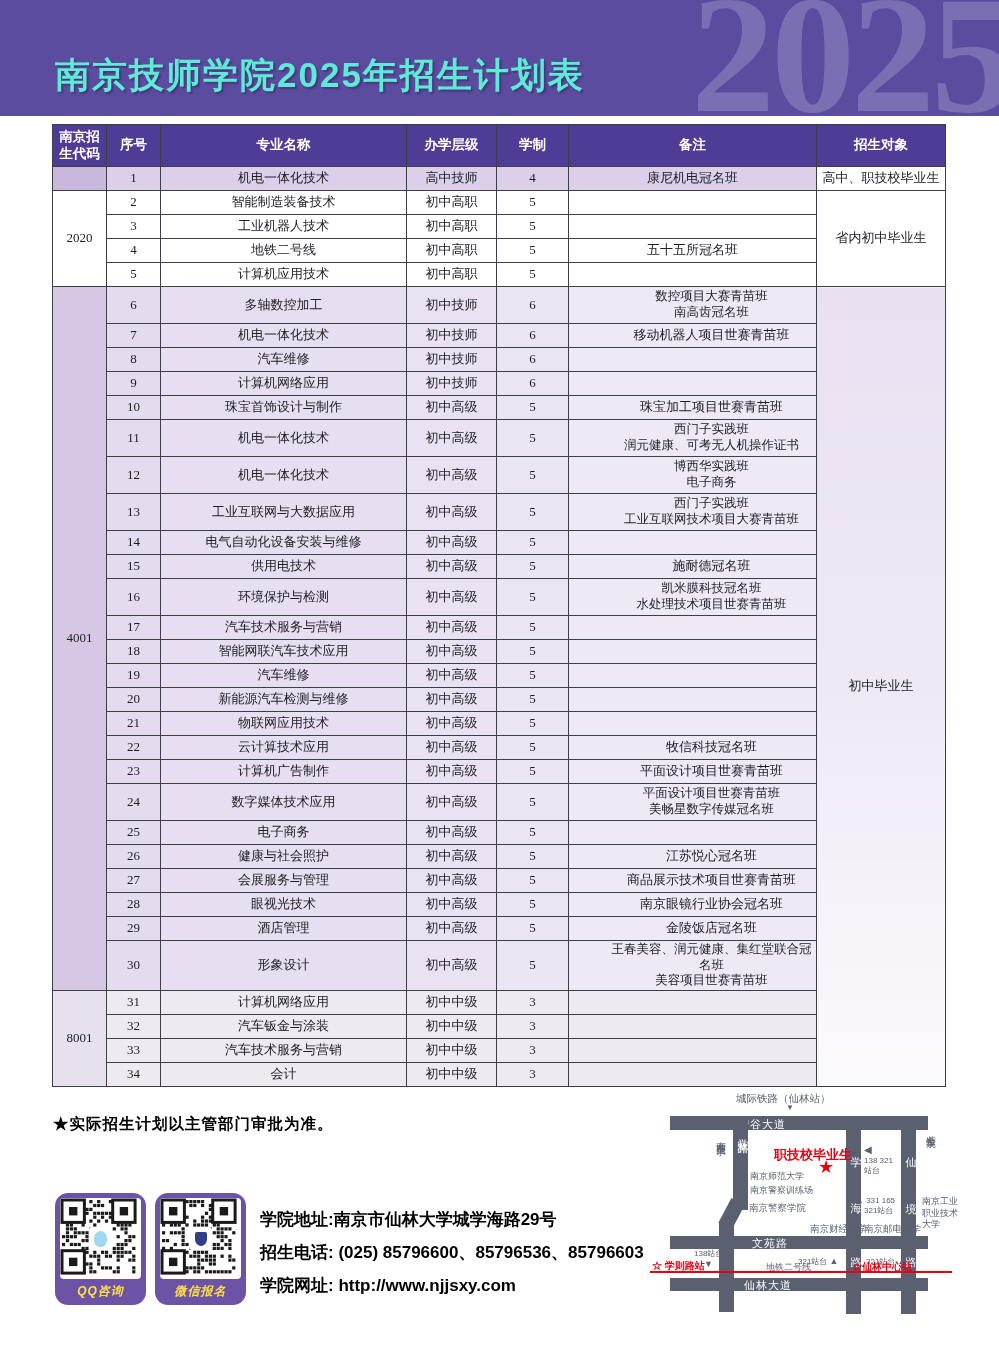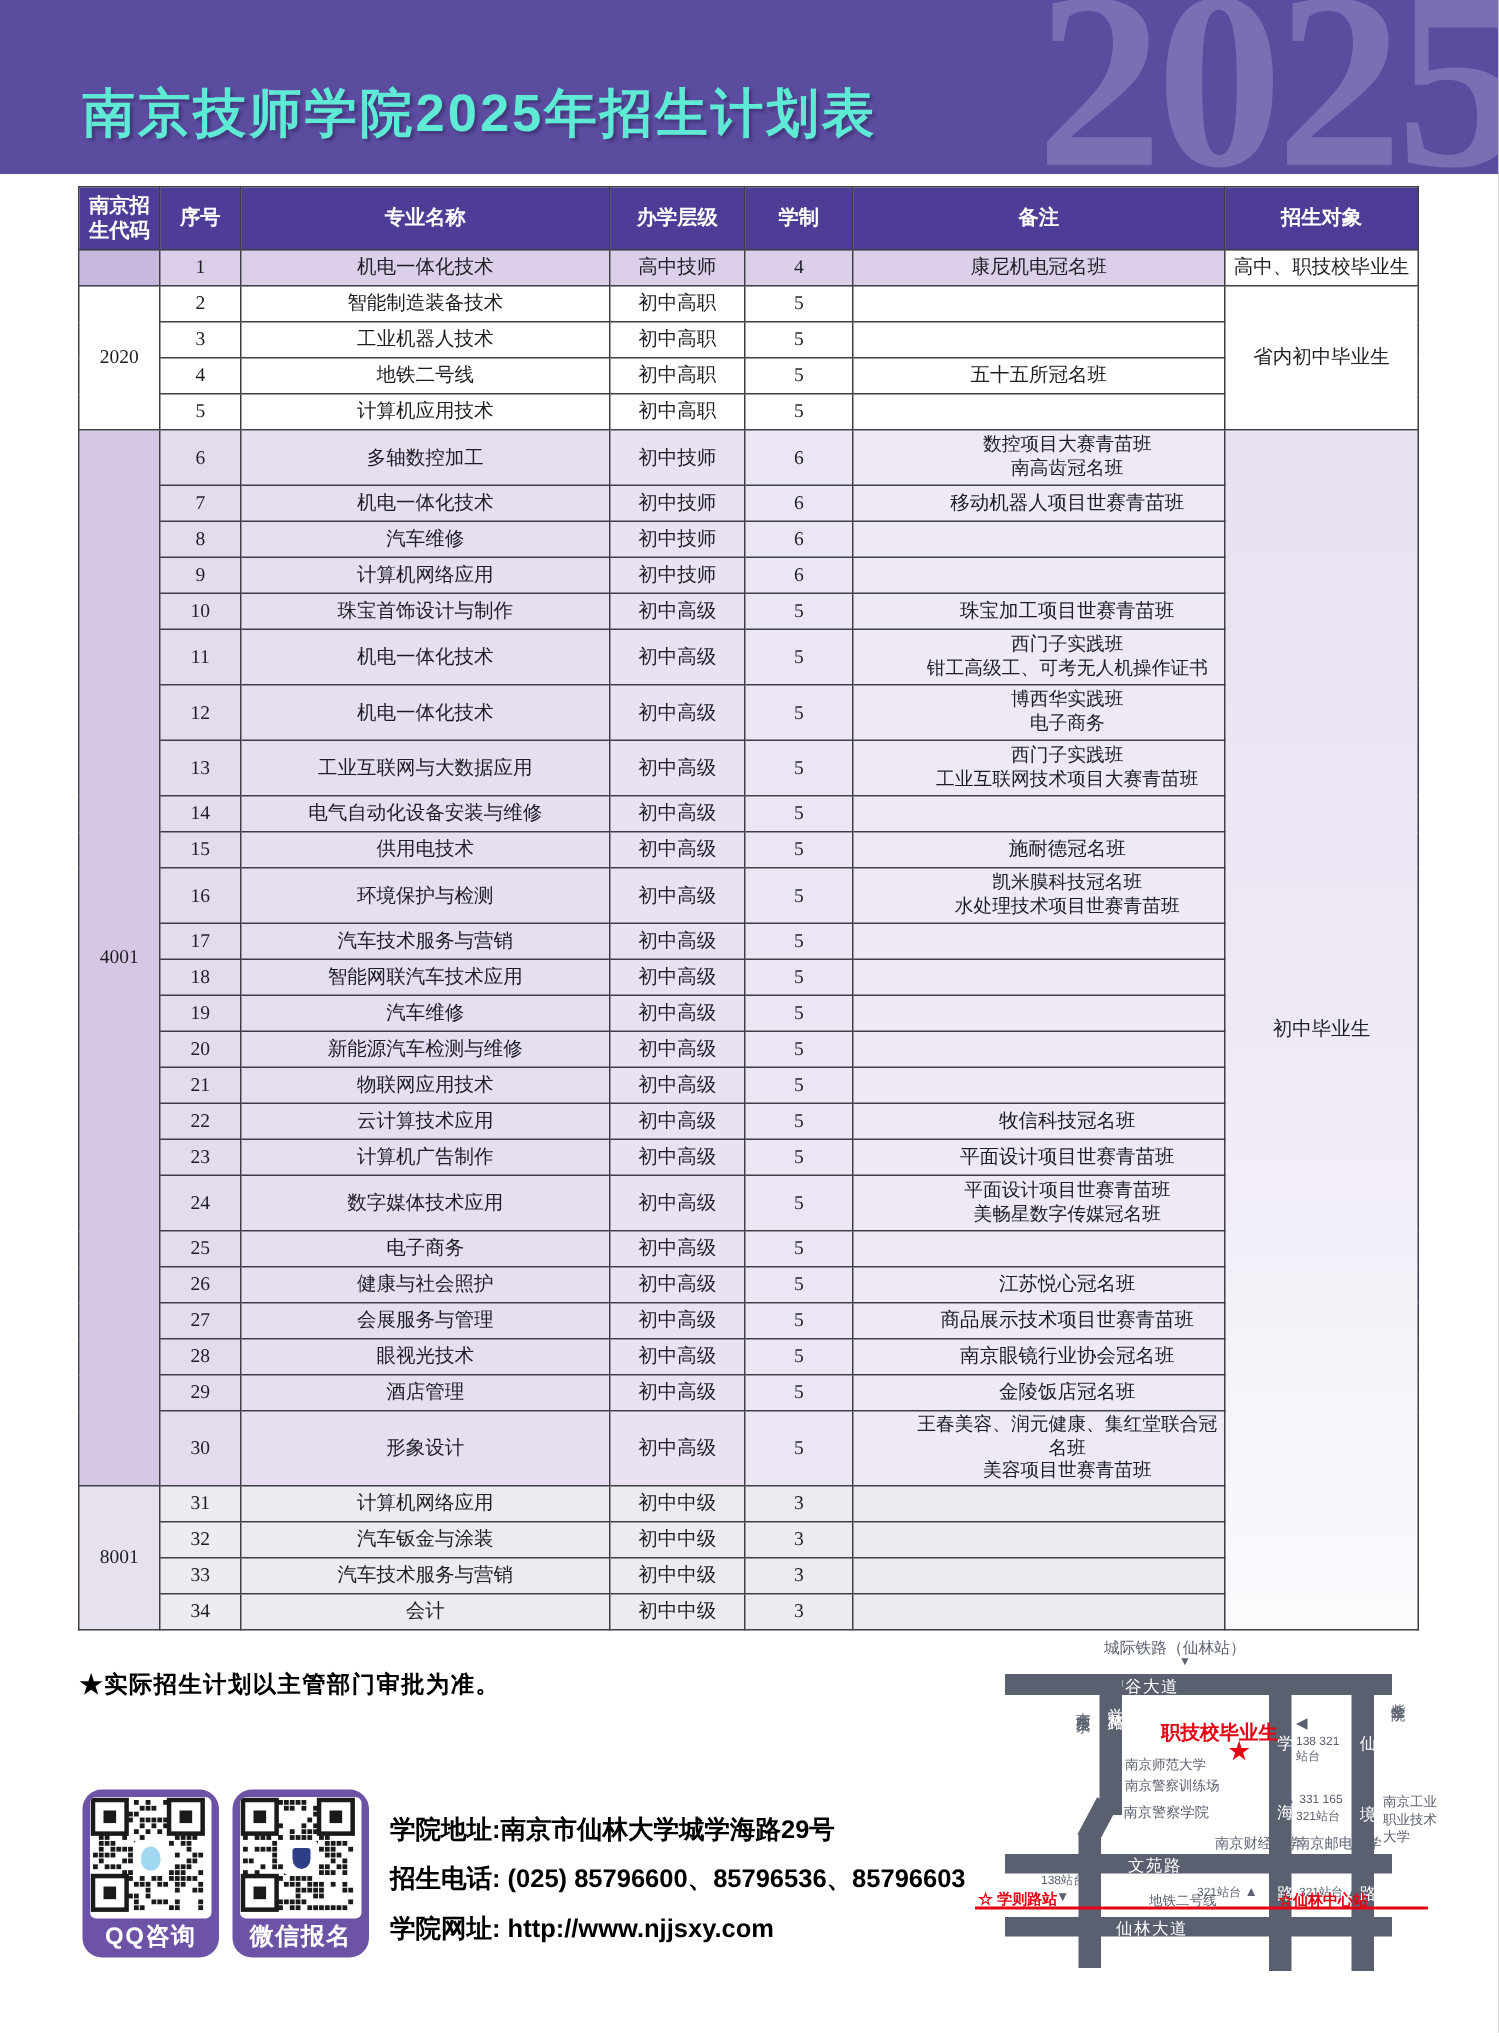--- a/index.html
+++ b/index.html
@@ -41,21 +41,21 @@
   .g4 td.code { background:#e6e1ed; }
   td.target-big { background:linear-gradient(180deg,#e9e0f1 0%,#efe9f5 50%,#fbfafd 100%); font-size:13px; }
   td.target { font-size:13px; }
 
   
   .notes { position:absolute; left:53px; top:1108px; color:#000; font-size:15.5px; font-weight:600; line-height:32px; letter-spacing:1px; }
 
   
   .qr-box { position:absolute; top:1193px; width:91px; height:112px; background:#6d53a6; border-radius:13px; padding:5px 5px 0 5px; }
   .qr-white { width:81px; height:81px; background:#ffffff; border-radius:4px; position:relative; overflow:hidden; }
-  .qr-label { height:24px; display:flex; align-items:center; justify-content:center; color:#ffffff; font-size:16px; font-weight:bold; letter-spacing:1px; }
+  .qr-label { height:24px; display:flex; align-items:center; justify-content:center; color:#fde047; font-size:12px; font-weight:bold; letter-spacing:1px;font-style:italic; }
   .qr-logo { position:absolute; left:29px; top:29px; width:23px; height:23px; background:#fff; border-radius:3px;
              display:flex; align-items:center; justify-content:center; }
   .qq-pen { width:13px; height:16px; background:#9fd8f0; border-radius:50% 50% 45% 45%; }
   .shield { width:12px; height:14px; background:#2d3f86; border-radius:2px 2px 50% 50%; }
 
   
   .contact { position:absolute; left:260px; top:1203px; color:#000; font-size:17px; font-weight:bold; line-height:33px; }
 
   
   .map { position:absolute; left:648px; top:1090px; width:312px; height:250px; font-family:"Liberation Sans",sans-serif; }
@@ -191,21 +191,21 @@
               <div>珠宝加工项目世赛青苗班</div>
             </td>
           </tr>
           <tr class="g3 tall">
             <td class="c-num">11</td>
             <td class="c-major">机电一体化技术</td>
             <td class="c-level">初中高级</td>
             <td class="c-years">5</td>
             <td class="remark">
               <div>西门子实践班</div>
-              <div>钳工高级工、可考无人机操作证书</div>
+              <div>润元健康、可考无人机操作证书</div>
             </td>
           </tr>
           <tr class="g3 tall">
             <td class="c-num">12</td>
             <td class="c-major">机电一体化技术</td>
             <td class="c-level">初中高级</td>
             <td class="c-years">5</td>
             <td class="remark">
               <div>博西华实践班</div>
               <div>电子商务</div>

